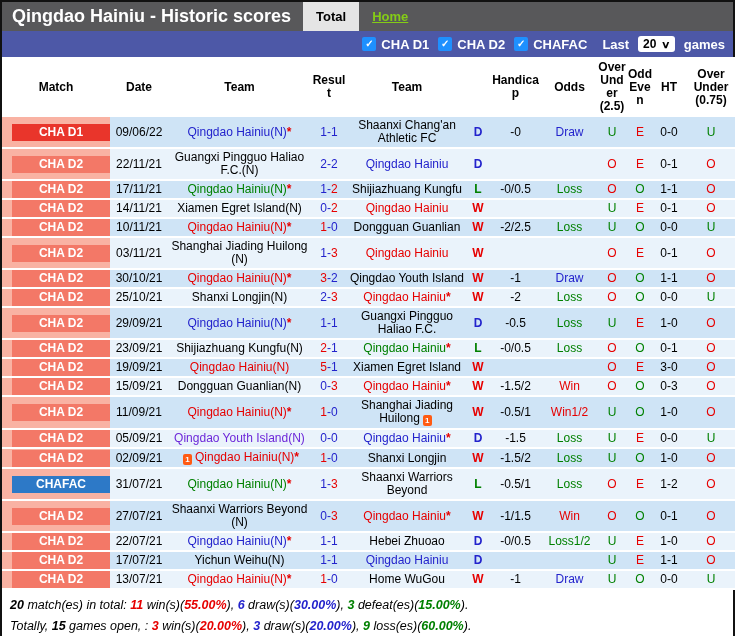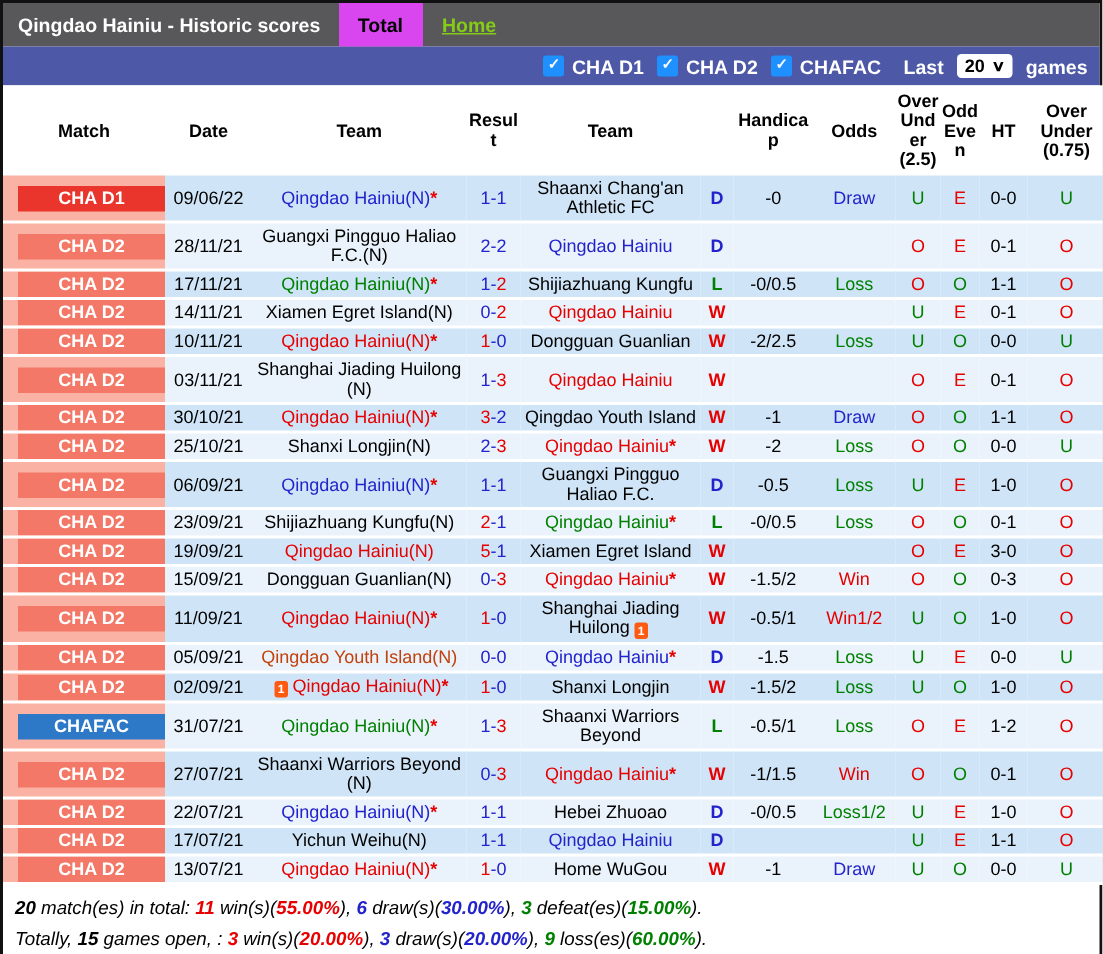--- a/index.html
+++ b/index.html
@@ -2,23 +2,23 @@
 <html><head>
 <meta charset="utf-8">
 <style>
   * { box-sizing: border-box; margin: 0; padding: 0; }
   html,body { background:#fff; }
   body { font-family: "Liberation Sans", sans-serif; }
   .page { width: 735px; border: 2px solid #111; background: #fff; }
 
   
   .topbar { height: 29px; background: #58585a; display: flex; align-items: stretch; }
-  .topbar .title { color:#fff; font-weight:bold; font-size:13px; display:flex; align-items:center; padding:0 12px 0 10px; }
+  .topbar .title { color:#fff; font-weight:bold; font-size:18px; display:flex; align-items:center; padding:0 12px 0 10px; }
   .tab { display:flex; align-items:center; padding:0 13px; font-size:13px; font-weight:bold; cursor:pointer; }
-  .tab.active { background:#d946ef; color:#000; }
+  .tab.active { background:#e5e5e5; color:#000; }
   .tab.plain { color:#84cc16; }
   .tab.plain .tab-label { text-decoration: underline; }
   .topbar .spacer { flex:1; }
   .notes { display:flex; align-items:center; gap:5px; padding-right:8px; color:#fff; font-weight:bold; font-size:13px; }
 
   
   .cb { width:14px; height:14px; background:#1e90ff; border-radius:2px; display:inline-flex; align-items:center; justify-content:center; flex:none; cursor:pointer; }
   .cb::before { content:"\2713"; color:#fff; font-size:10px; font-weight:bold; line-height:1; }
 
   
@@ -132,21 +132,21 @@
       <td class="c-odds" style="color: rgb(35, 35, 204);">Draw</td>
       <td class="c-ou" style="color: rgb(0, 128, 0);">U</td>
       <td class="c-oe" style="color: rgb(230, 0, 0);">E</td>
       <td class="c-ht">0-0</td>
       <td class="c-ou" style="color: rgb(0, 128, 0);">U</td>
     </tr>
         <tr>
       <td class="c-match">
             <div class="badge" style="background: rgb(243, 120, 103);">CHA D2</div>
           </td>
-      <td class="c-date">28/11/21</td>
+      <td class="c-date">22/11/21</td>
       <td class="c-team"><a class="team-link" style="color: rgb(0, 0, 0);">Guangxi Pingguo Haliao F.C.(N)</a></td>
       <td class="c-result"><span class="sh" style="color: rgb(35, 35, 204);">2</span><span class="dash" style="color: rgb(35, 35, 204);">-</span><span class="sa" style="color: rgb(35, 35, 204);">2</span></td>
       <td class="c-team"><a class="team-link" style="color: rgb(35, 35, 204);">Qingdao Hainiu</a></td>
       <td class="c-wdl" style="color: rgb(35, 35, 204); font-weight: bold;">D</td>
       <td class="c-hand"></td>
       <td class="c-odds" style="color: rgb(0, 0, 0);"></td>
       <td class="c-ou" style="color: rgb(230, 0, 0);">O</td>
       <td class="c-oe" style="color: rgb(230, 0, 0);">E</td>
       <td class="c-ht">0-1</td>
       <td class="c-ou" style="color: rgb(230, 0, 0);">O</td>
@@ -244,21 +244,21 @@
       <td class="c-odds" style="color: rgb(0, 128, 0);">Loss</td>
       <td class="c-ou" style="color: rgb(230, 0, 0);">O</td>
       <td class="c-oe" style="color: rgb(0, 128, 0);">O</td>
       <td class="c-ht">0-0</td>
       <td class="c-ou" style="color: rgb(0, 128, 0);">U</td>
     </tr>
         <tr>
       <td class="c-match">
             <div class="badge" style="background: rgb(243, 120, 103);">CHA D2</div>
           </td>
-      <td class="c-date">06/09/21</td>
+      <td class="c-date">29/09/21</td>
       <td class="c-team"><a class="team-link" style="color: rgb(35, 35, 204);">Qingdao Hainiu(N)</a><span class="ast" style="color: rgb(230, 0, 0);">*</span></td>
       <td class="c-result"><span class="sh" style="color: rgb(35, 35, 204);">1</span><span class="dash" style="color: rgb(35, 35, 204);">-</span><span class="sa" style="color: rgb(35, 35, 204);">1</span></td>
       <td class="c-team"><a class="team-link" style="color: rgb(0, 0, 0);">Guangxi Pingguo Haliao F.C.</a></td>
       <td class="c-wdl" style="color: rgb(35, 35, 204); font-weight: bold;">D</td>
       <td class="c-hand">-0.5</td>
       <td class="c-odds" style="color: rgb(0, 128, 0);">Loss</td>
       <td class="c-ou" style="color: rgb(0, 128, 0);">U</td>
       <td class="c-oe" style="color: rgb(230, 0, 0);">E</td>
       <td class="c-ht">1-0</td>
       <td class="c-ou" style="color: rgb(230, 0, 0);">O</td>
@@ -325,21 +325,21 @@
       <td class="c-ou" style="color: rgb(0, 128, 0);">U</td>
       <td class="c-oe" style="color: rgb(0, 128, 0);">O</td>
       <td class="c-ht">1-0</td>
       <td class="c-ou" style="color: rgb(230, 0, 0);">O</td>
     </tr>
         <tr>
       <td class="c-match">
             <div class="badge" style="background: rgb(243, 120, 103);">CHA D2</div>
           </td>
       <td class="c-date">05/09/21</td>
-      <td class="c-team"><a class="team-link" style="color: #c2410c;">Qingdao Youth Island(N)</a></td>
+      <td class="c-team"><a class="team-link" style="color: #6d28d9;">Qingdao Youth Island(N)</a></td>
       <td class="c-result"><span class="sh" style="color: rgb(35, 35, 204);">0</span><span class="dash" style="color: rgb(35, 35, 204);">-</span><span class="sa" style="color: rgb(35, 35, 204);">0</span></td>
       <td class="c-team"><a class="team-link" style="color: rgb(35, 35, 204);">Qingdao Hainiu</a><span class="ast" style="color: rgb(230, 0, 0);">*</span></td>
       <td class="c-wdl" style="color: rgb(35, 35, 204); font-weight: bold;">D</td>
       <td class="c-hand">-1.5</td>
       <td class="c-odds" style="color: rgb(0, 128, 0);">Loss</td>
       <td class="c-ou" style="color: rgb(0, 128, 0);">U</td>
       <td class="c-oe" style="color: rgb(230, 0, 0);">E</td>
       <td class="c-ht">0-0</td>
       <td class="c-ou" style="color: rgb(0, 128, 0);">U</td>
     </tr>

